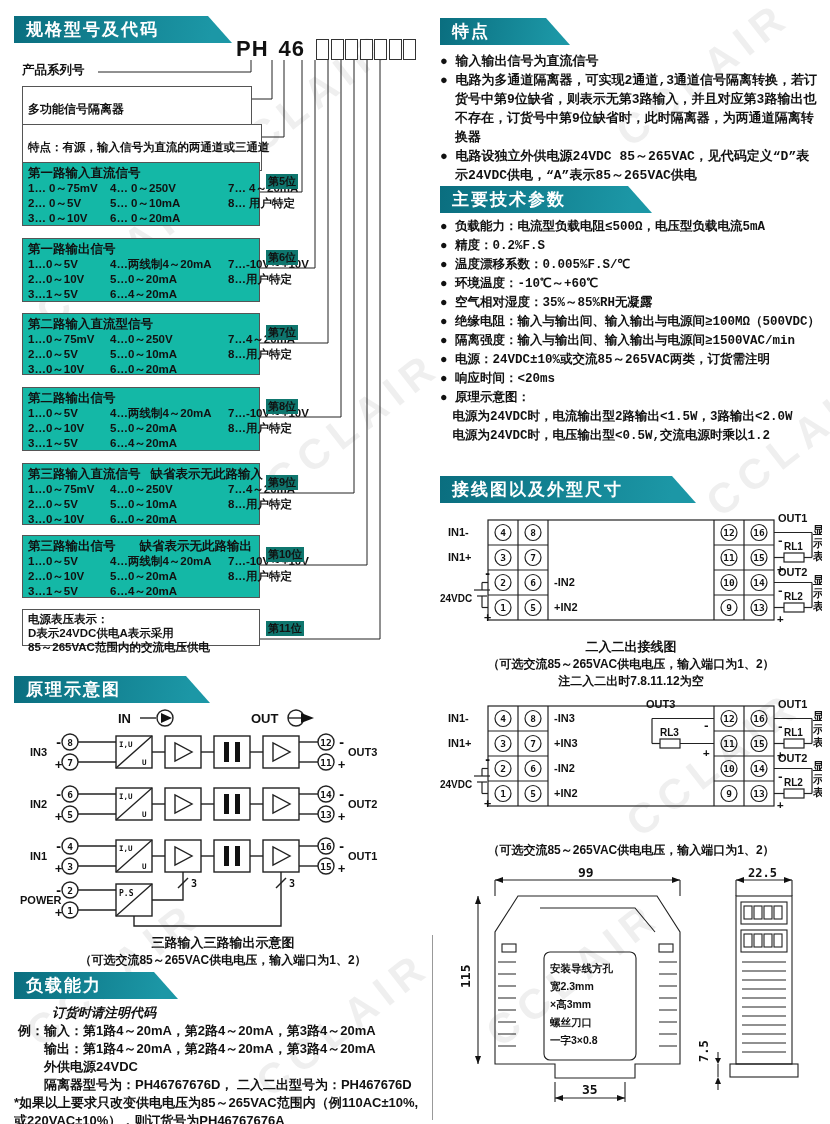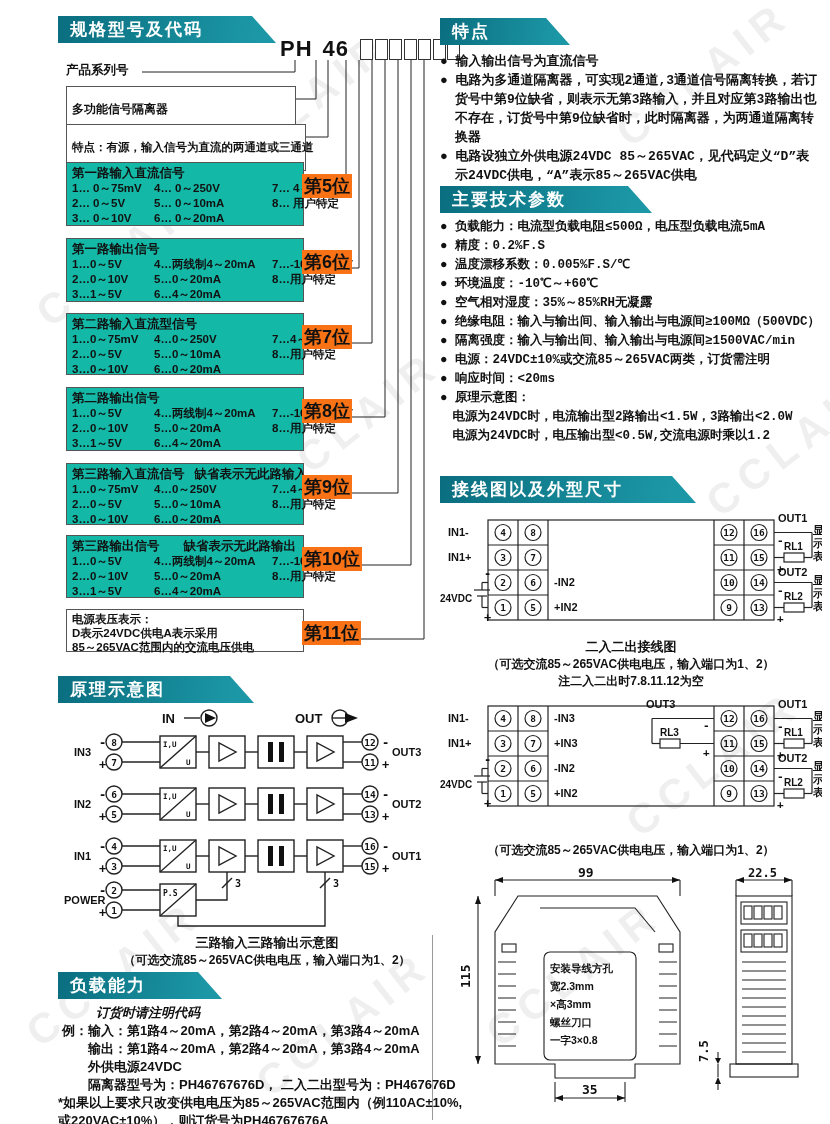--- a/index.html
+++ b/index.html
@@ -1,19 +1,19 @@
 <!DOCTYPE html>
 <html><head>
 <meta charset="utf-8">
 <style>
   html,body{margin:0;padding:0;background:#e8e8e8;}
   .page{position:relative;width:830px;height:1124px;background:#fff;overflow:hidden;
         font-family:"Liberation Sans","DejaVu Sans",sans-serif;color:#111;margin:0 auto;}
   .col{position:absolute;}
-  .col-left{left:14px;top:14px;width:418px;height:1110px;margin-left:44px;}
+  .col-left{left:14px;top:14px;width:418px;height:1110px;}
   .col-right{left:440px;top:14px;width:382px;height:1110px;}
 
   .banner{position:absolute;height:27px;line-height:27px;color:#fff;font-weight:bold;
           font-size:17px;padding:0 30px 0 12px;box-sizing:border-box;
           background:linear-gradient(100deg,#0a6e7f 0%,#1c97a6 90%);
           clip-path:polygon(0 0,calc(100% - 24px) 0,100% 100%,0 100%);
           letter-spacing:2px;}
 
   
   .code-line{position:absolute;left:222px;top:22px;display:flex;align-items:center;font-weight:bold;gap:6px;}
@@ -23,21 +23,21 @@
   .series-label{position:absolute;left:8px;top:48px;font-size:12.5px;font-weight:bold;}
   .wbox{position:absolute;left:8px;border:1.2px solid #555;background:#fff;box-sizing:border-box;
         font-weight:bold;padding:13px 5px;}
   .wbox-line{font-size:12px;line-height:19px;white-space:nowrap;}
   .sbox{position:absolute;left:8px;width:238px;border:1.2px solid #555;background:#14b8a6;
         box-sizing:border-box;padding:2px 5px;font-weight:bold;}
   .sbox .t{font-size:12.5px;line-height:16px;white-space:nowrap;}
   .sbox .t .note{margin-left:10px;}
   .items{display:grid;grid-template-columns:80px 116px auto;column-gap:2px;
          font-size:11.5px;line-height:15px;white-space:nowrap;}
-  .pos{position:absolute;left:244px;font-size:18px;font-weight:bold;background:#f97316;
+  .pos{position:absolute;left:252px;font-size:11px;font-weight:bold;background:#0f766e;
        padding:0 2px;z-index:3;}
   .fan{position:absolute;left:0;top:0;z-index:1;}
   .pwrbox{position:absolute;left:8px;width:238px;border:1.2px solid #555;background:#fff;
           box-sizing:border-box;padding:2px 5px;font-weight:bold;font-size:11.5px;line-height:14px;
           white-space:nowrap;}
 
   .caption{position:absolute;width:100%;text-align:center;font-weight:bold;}
   .cap-b{font-size:13px;}
   .cap-s{font-size:12px;}
 
@@ -202,21 +202,21 @@
           <span>7…-10V～+10V</span>
           <span>2…0～10V</span>
           <span>5…0～20mA</span>
           <span>8…用户特定</span>
           <span>3…1～5V</span>
           <span>6…4～20mA</span>
         </div>
     </div>
     <div class="pos" style="top:533px;">第10位</div>
 
-    <div class="pwrbox" style="top:595px;height:43px;">
+    <div class="pwrbox" style="top:595px;height:37px;">
       <div>电源表压表示：</div>
       <div>D表示24VDC供电A表示采用</div>
       <div>85～265VAC范围内的交流电压供电</div>
     </div>
     <div class="pos" style="top:607px;">第11位</div>
 
     <div class="banner" style="left:0;top:662px;width:196px;">原理示意图</div>
 
     <svg style="position:absolute;left:4px;top:692px;" width="400" height="226" viewBox="0 0 400 226">
       <g stroke-width="1.4">

